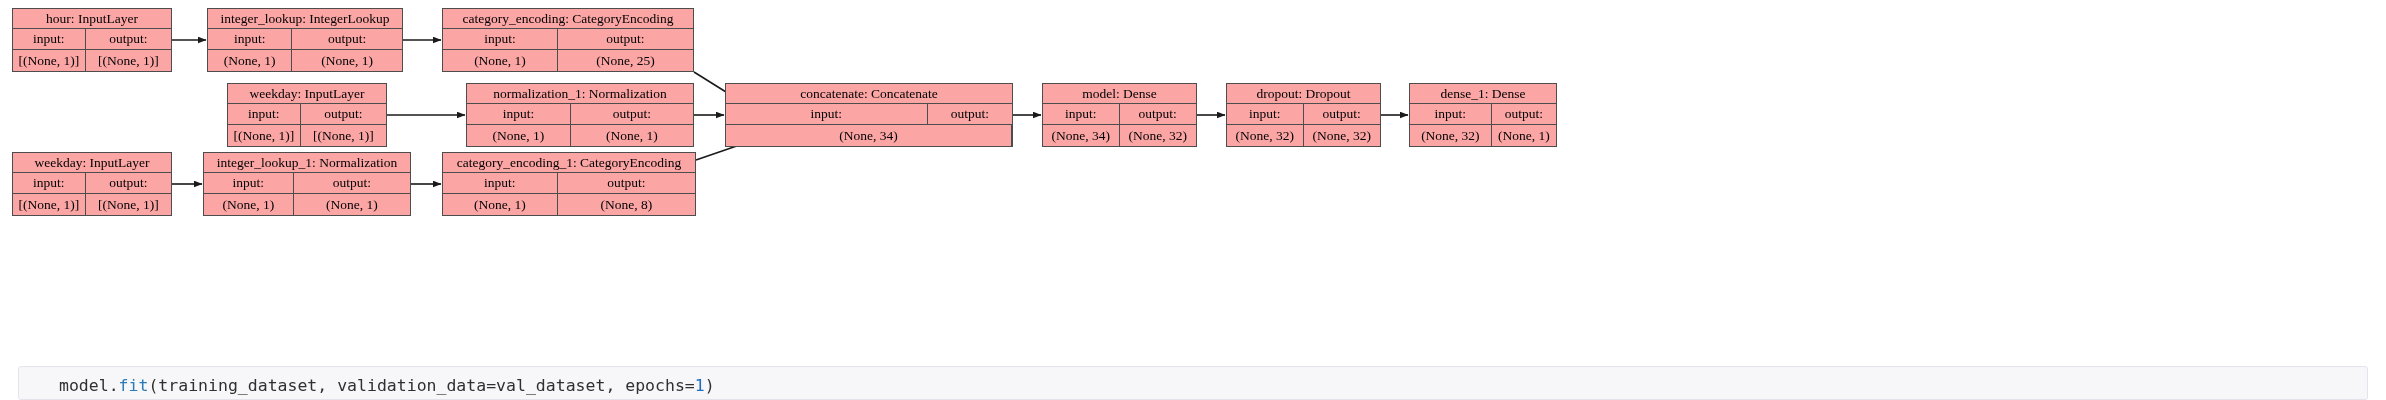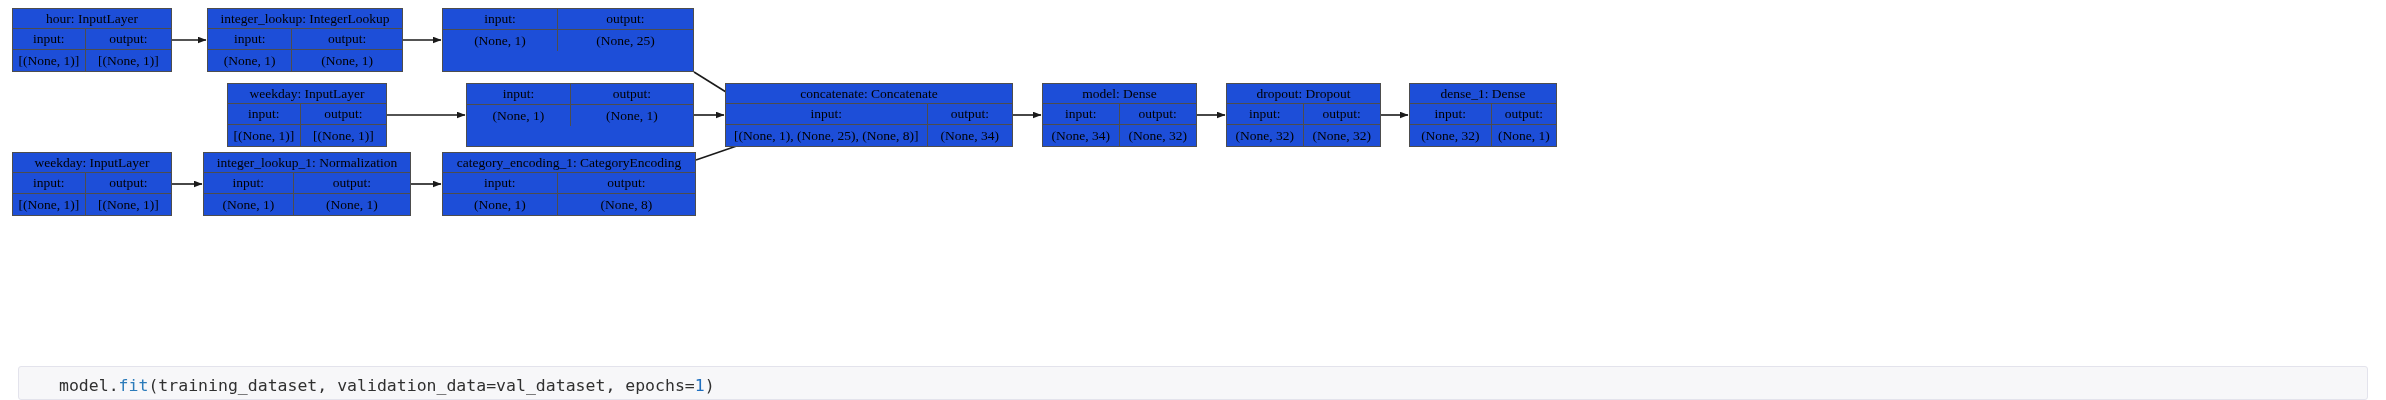--- a/index.html
+++ b/index.html
@@ -26,21 +26,21 @@
   #plot-svg {
     position: absolute;
     left: 0; top: 0;
   }
 
   
   .node {
     position: absolute;
     box-sizing: border-box;
     border: 1px solid #4d4d4d;
-    background: #1d4ed8;
+    background: #fca5a5;
     display: flex;
     flex-direction: column;
   }
   .node .title {
     box-sizing: border-box;
     border-bottom: 1px solid #4d4d4d;
     text-align: center;
     white-space: nowrap;
     color: #000000;
     display: flex;
@@ -167,20 +167,21 @@
         <div class="io-head">
           <div style="flex: 0 0 43.5%;">input:</div>
           <div style="flex: 1 1 auto;">output:</div>
         </div>
         <div class="io-vals">
           <div style="flex: 0 0 43.5%;">(None, 1)</div>
           <div style="flex: 1 1 auto;">(None, 1)</div>
         </div>
       </div>
       <div class="node" style="left: 442px; top: 8px; width: 252px; height: 64px;">
+        <div class="title">category_encoding: CategoryEncoding</div>
         <div class="io-head">
           <div style="flex: 0 0 46%;">input:</div>
           <div style="flex: 1 1 auto;">output:</div>
         </div>
         <div class="io-vals">
           <div style="flex: 0 0 46%;">(None, 1)</div>
           <div style="flex: 1 1 auto;">(None, 25)</div>
         </div>
       </div>
       <div class="node" style="left: 227px; top: 83px; width: 160px; height: 64px;">
@@ -188,37 +189,37 @@
         <div class="io-head">
           <div style="flex: 0 0 46%;">input:</div>
           <div style="flex: 1 1 auto;">output:</div>
         </div>
         <div class="io-vals">
           <div style="flex: 0 0 46%;">[(None, 1)]</div>
           <div style="flex: 1 1 auto;">[(None, 1)]</div>
         </div>
       </div>
       <div class="node" style="left: 466px; top: 83px; width: 228px; height: 64px;">
+        <div class="title">normalization_1: Normalization</div>
         <div class="io-head">
           <div style="flex: 0 0 46%;">input:</div>
           <div style="flex: 1 1 auto;">output:</div>
         </div>
         <div class="io-vals">
           <div style="flex: 0 0 46%;">(None, 1)</div>
           <div style="flex: 1 1 auto;">(None, 1)</div>
         </div>
       </div>
       <div class="node" style="left: 725px; top: 83px; width: 288px; height: 64px;">
         <div class="title">concatenate: Concatenate</div>
         <div class="io-head">
           <div style="flex: 0 0 70.5%;">input:</div>
           <div style="flex: 1 1 auto;">output:</div>
         </div>
         <div class="io-vals">
-          <div style="flex: 0 0 70.5%;">[(None, 1), (None, 25), (None, 8)]</div>
           <div style="flex: 1 1 auto;">(None, 34)</div>
         </div>
       </div>
       <div class="node" style="left: 1042px; top: 83px; width: 155px; height: 64px;">
         <div class="title">model: Dense</div>
         <div class="io-head">
           <div style="flex: 0 0 50%;">input:</div>
           <div style="flex: 1 1 auto;">output:</div>
         </div>
         <div class="io-vals">

